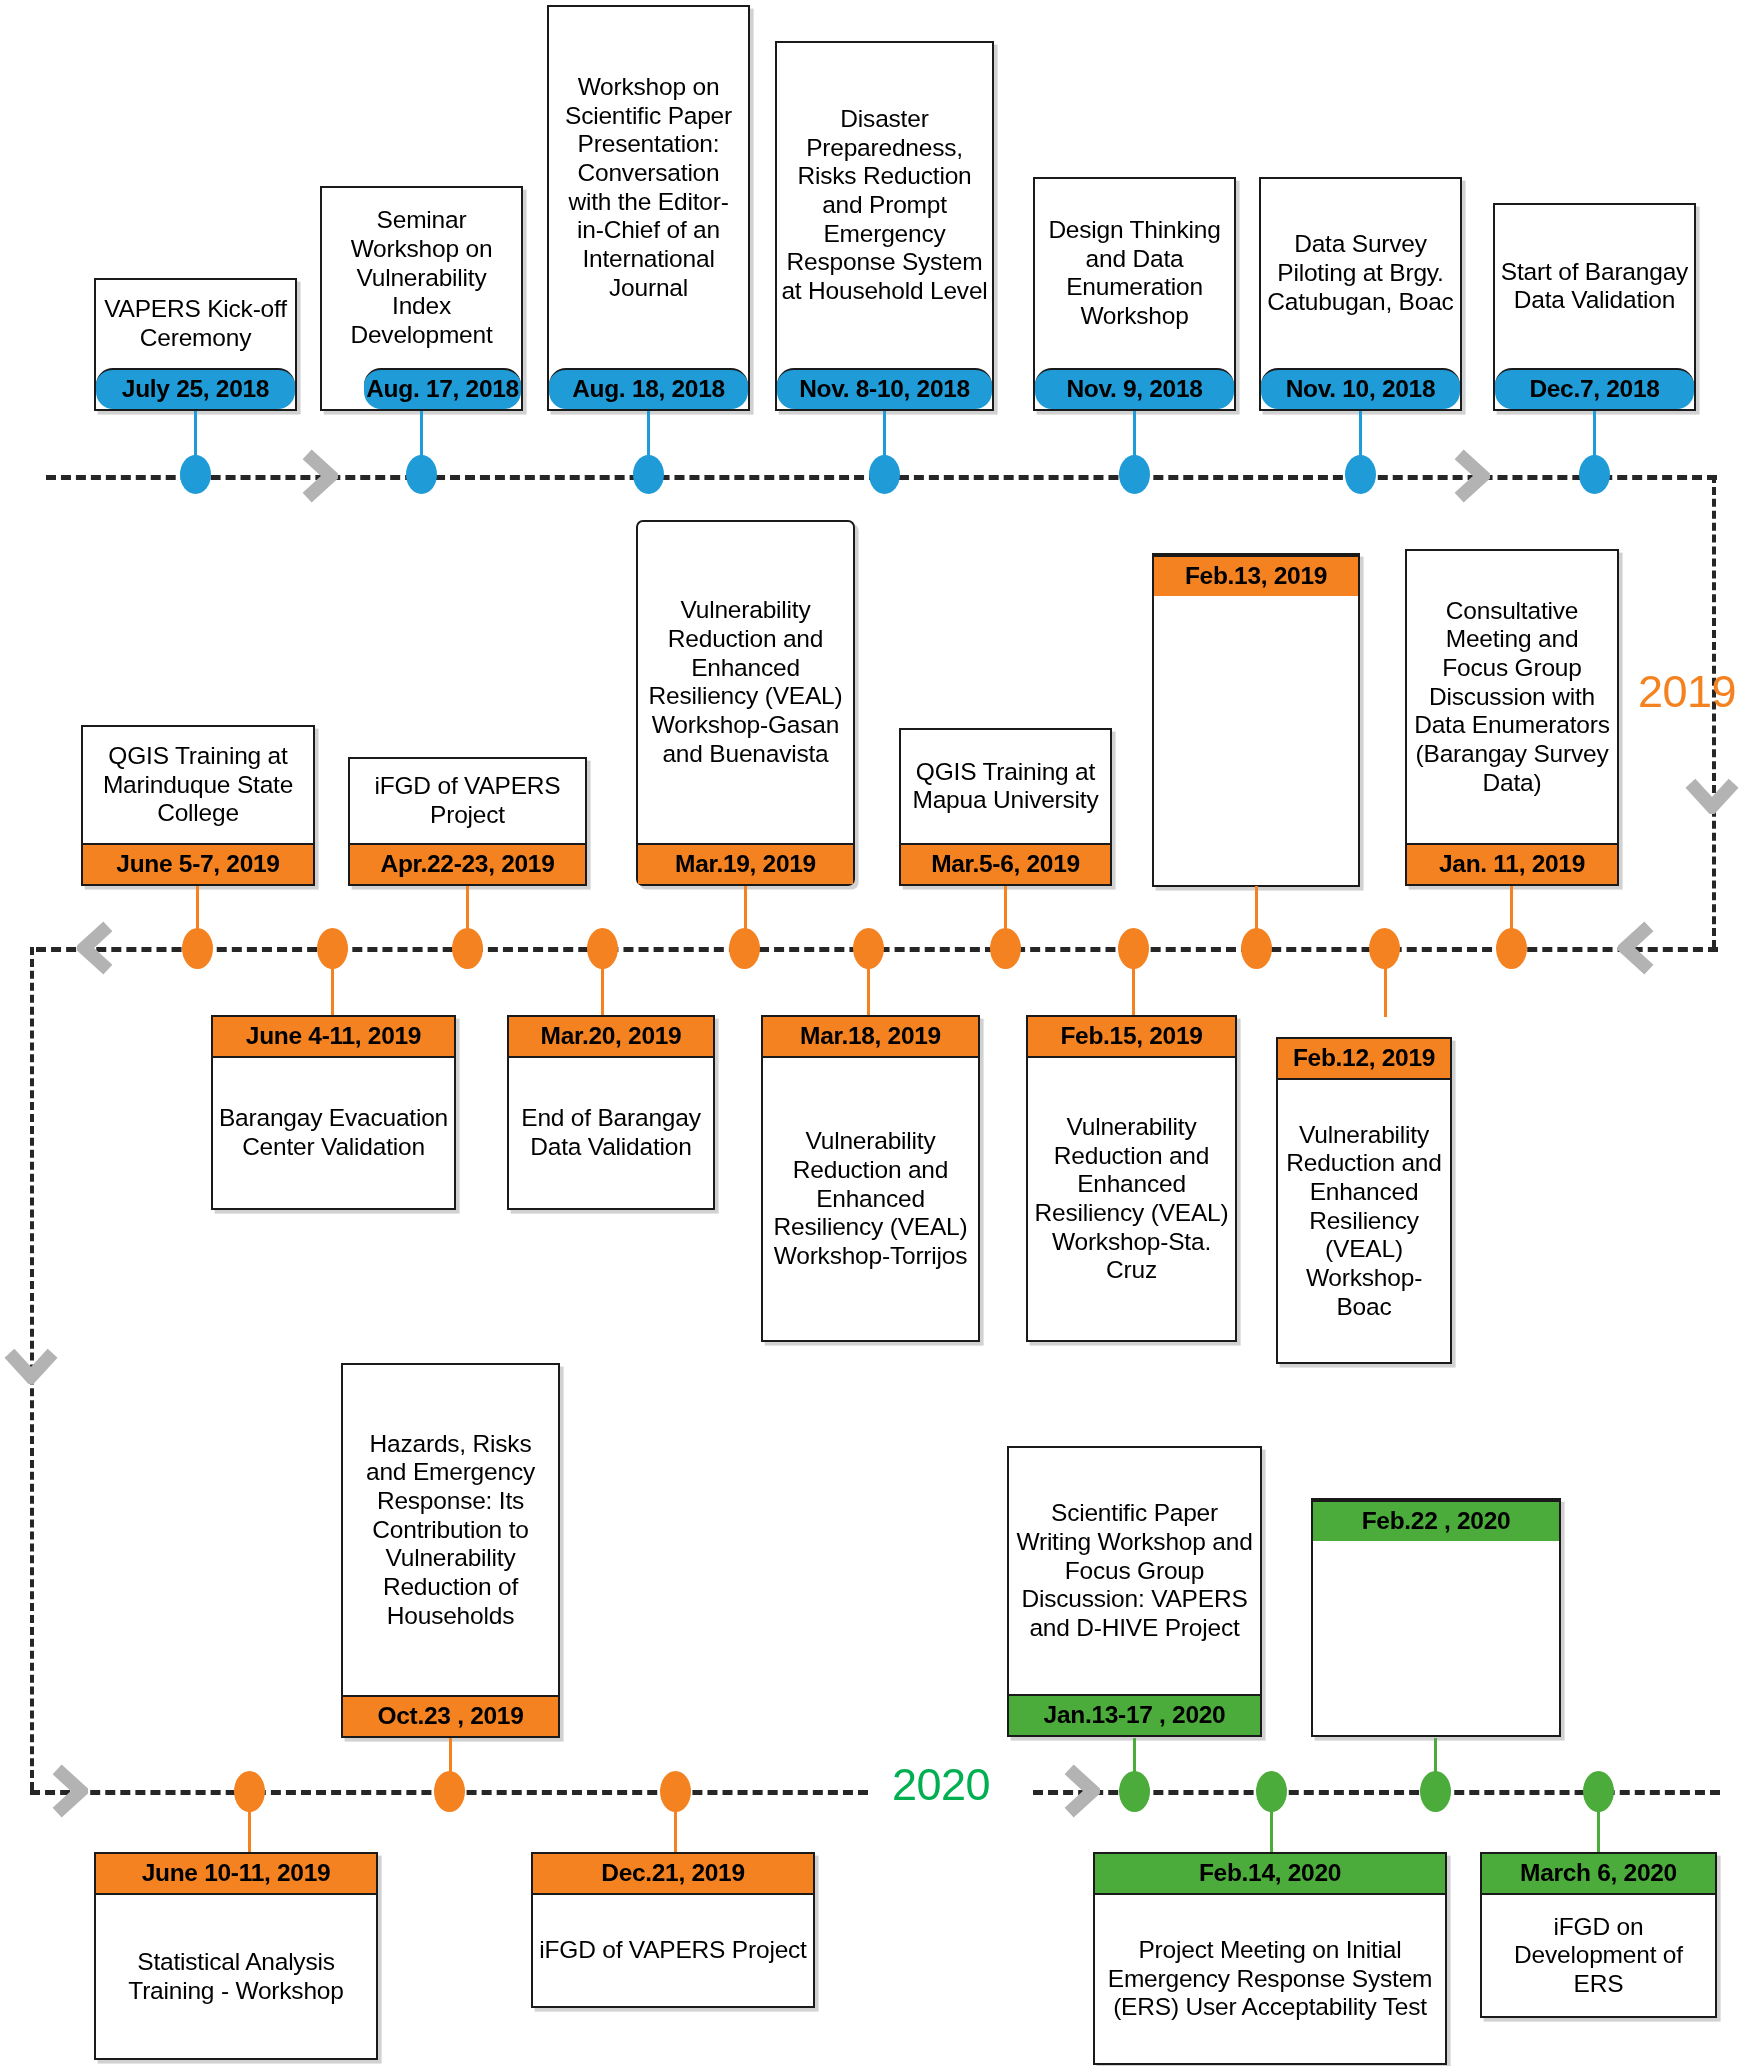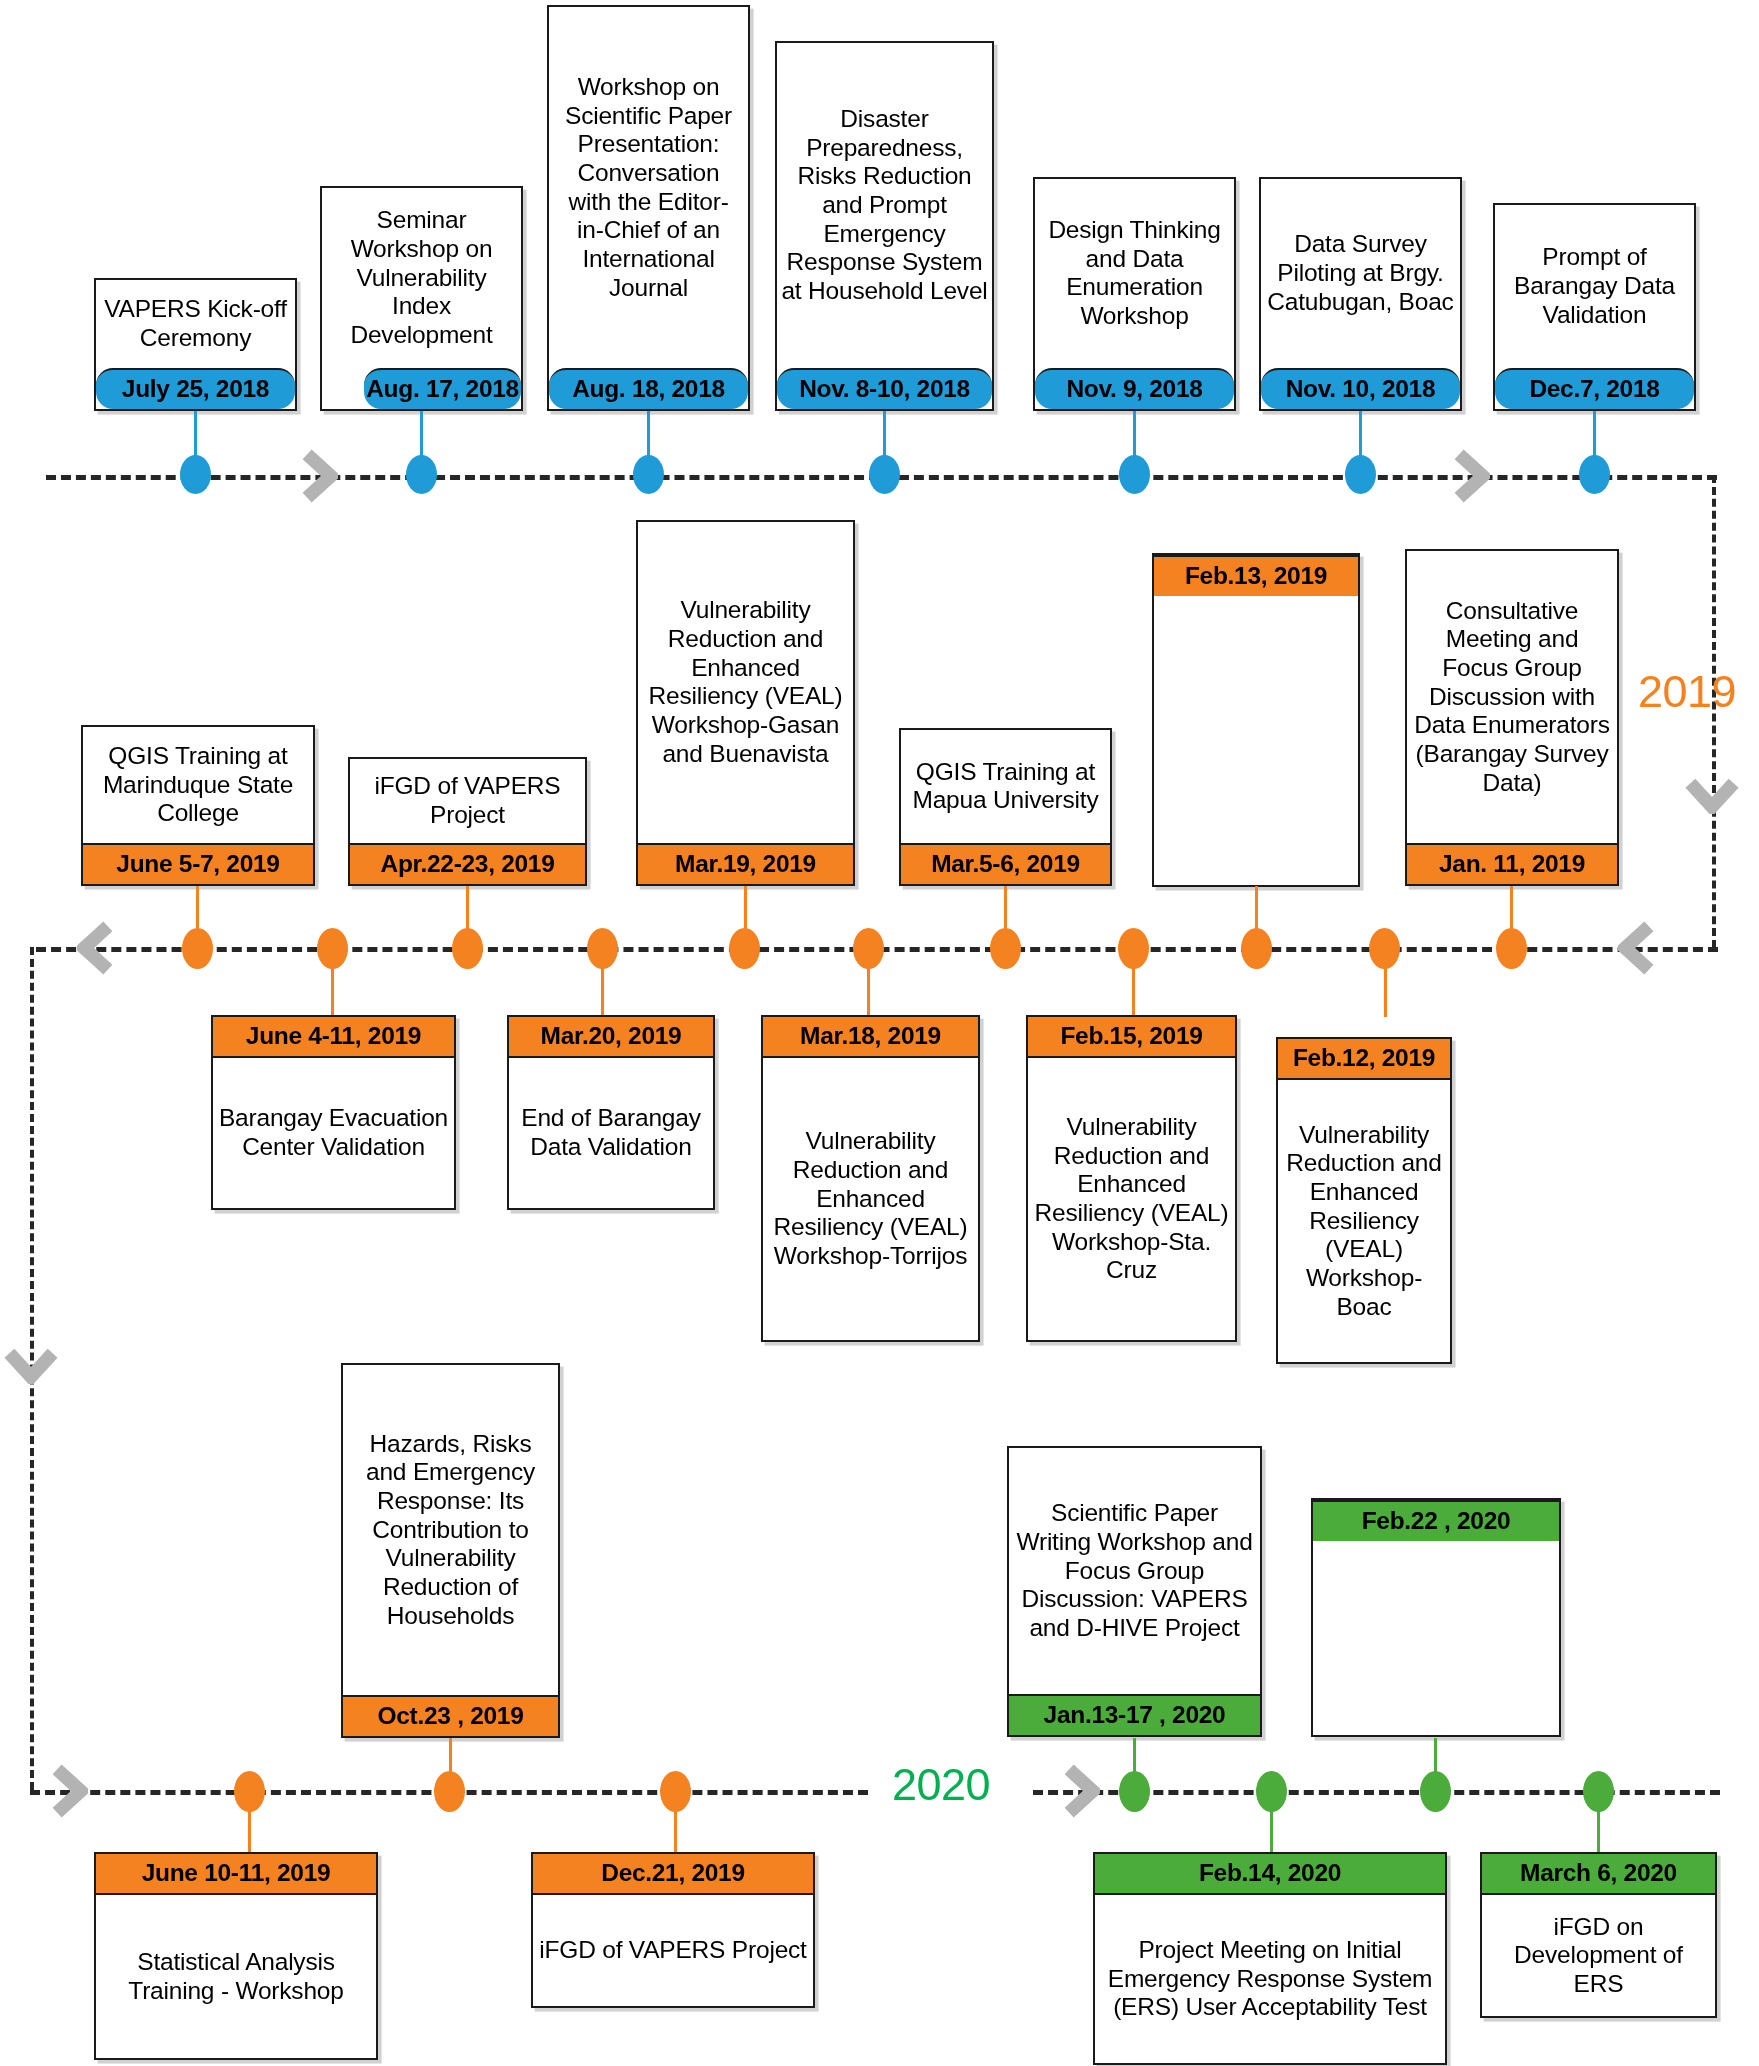--- a/index.html
+++ b/index.html
@@ -83,21 +83,21 @@
   </div>
   <div class="card up blue" style="left:1033px;top:177px;width:203px;height:234px;">
     <div class="title">Design Thinking and Data Enumeration Workshop</div>
     <div class="date">Nov. 9, 2018</div>
   </div>
   <div class="card up blue" style="left:1259px;top:177px;width:203px;height:234px;">
     <div class="title">Data Survey Piloting at Brgy. Catubugan, Boac</div>
     <div class="date">Nov. 10, 2018</div>
   </div>
   <div class="card up blue" style="left:1493px;top:203px;width:203px;height:208px;">
-    <div class="title">Prompt of Barangay Data Validation</div>
+    <div class="title">Start of Barangay Data Validation</div>
     <div class="date">Dec.7, 2018</div>
   </div>
 
   <div class="stem blue-s" style="left:194px;top:411px;height:57px;"></div>
   <div class="dot blue-d" style="left:180px;top:455px;width:31px;height:39px;"></div>
 
   <div class="stem blue-s" style="left:420px;top:411px;height:57px;"></div>
   <div class="dot blue-d" style="left:406px;top:455px;width:31px;height:39px;"></div>
 
   <div class="stem blue-s" style="left:647px;top:411px;height:57px;"></div>
@@ -137,21 +137,21 @@
   </div>
 
   <div class="card up orange" style="left:81px;top:725px;width:234px;height:161px;">
     <div class="title">QGIS Training at Marinduque State College</div>
     <div class="date">June 5-7, 2019</div>
   </div>
   <div class="card up orange" style="left:348px;top:757px;width:239px;height:129px;">
     <div class="title">iFGD of VAPERS Project</div>
     <div class="date">Apr.22-23, 2019</div>
   </div>
-  <div class="card up orange" style="left:636px;top:520px;width:219px;height:366px;">
+  <div class="card up orange" style="left:636px;top:520px;width:219px;height:366px;border-radius:7px;">
     <div class="title">Vulnerability Reduction and Enhanced Resiliency (VEAL) Workshop-Gasan and Buenavista</div>
     <div class="date">Mar.19, 2019</div>
   </div>
   <div class="card up orange" style="left:899px;top:728px;width:213px;height:158px;">
     <div class="title">QGIS Training at Mapua University</div>
     <div class="date">Mar.5-6, 2019</div>
   </div>
   <div class="card up orange" style="left:1152px;top:553px;width:208px;height:334px;">
     <div class="date">Feb.13, 2019</div>
   </div>

